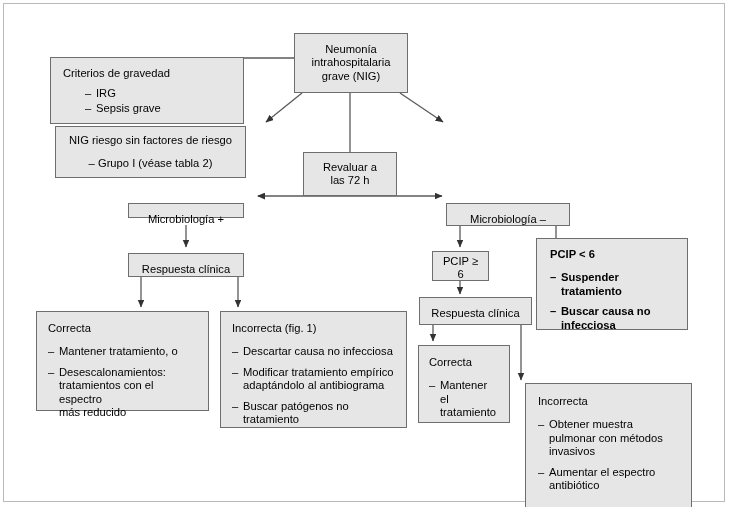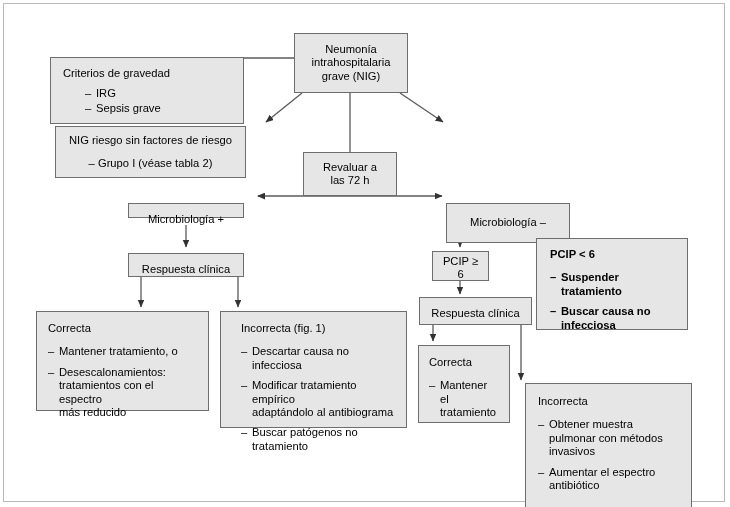--- a/index.html
+++ b/index.html
@@ -149,21 +149,21 @@
       <div>las 72 h</div>
     </div>
   </div>
 
   <div class="node center" style="left:128px; top:203px; width:116px; height:15px;">
     <div class="inner">
       <div>Microbiología +</div>
     </div>
   </div>
 
-  <div class="node center" style="left:446px; top:203px; width:124px; height:40px;">
+  <div class="node center" style="left:446px; top:203px; width:124px; height:23px;">
     <div class="inner">
       <div>Microbiología –</div>
     </div>
   </div>
 
   <div class="node center" style="left:128px; top:253px; width:116px; height:24px;">
     <div class="inner">
       <div>Respuesta clínica</div>
     </div>
   </div>
@@ -177,21 +177,21 @@
       </div>
       <div class="bul">
         <span class="dash">–</span>
         <span>Desescalonamientos:</span><br>
         <span>tratamientos con el espectro</span><br>
         <span>más reducido</span>
       </div>
     </div>
   </div>
 
-  <div class="node left" style="left:220px; top:311px; width:187px; height:117px;padding-left:9px;">
+  <div class="node left" style="left:220px; top:311px; width:187px; height:117px;">
     <div class="inner" style="padding:10px 11px;">
       <div class="hdr" style="margin-bottom:10px;">Incorrecta (fig. 1)</div>
       <div class="bul">
         <span class="dash">–</span>
         <span>Descartar causa no infecciosa</span>
       </div>
       <div class="bul">
         <span class="dash">–</span>
         <span>Modificar tratamiento empírico</span><br>
         <span>adaptándolo al antibiograma</span>

